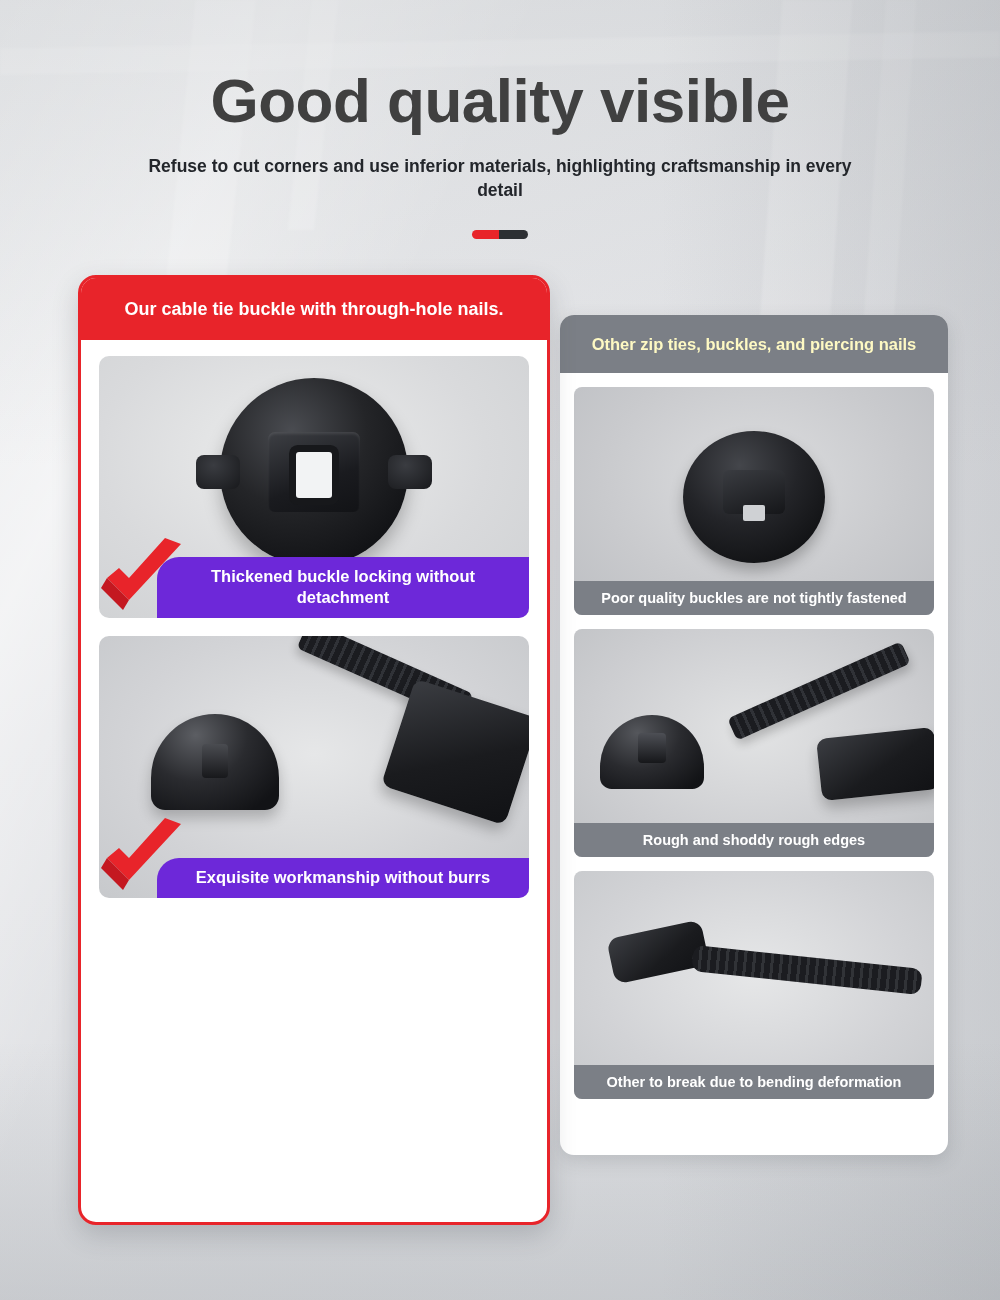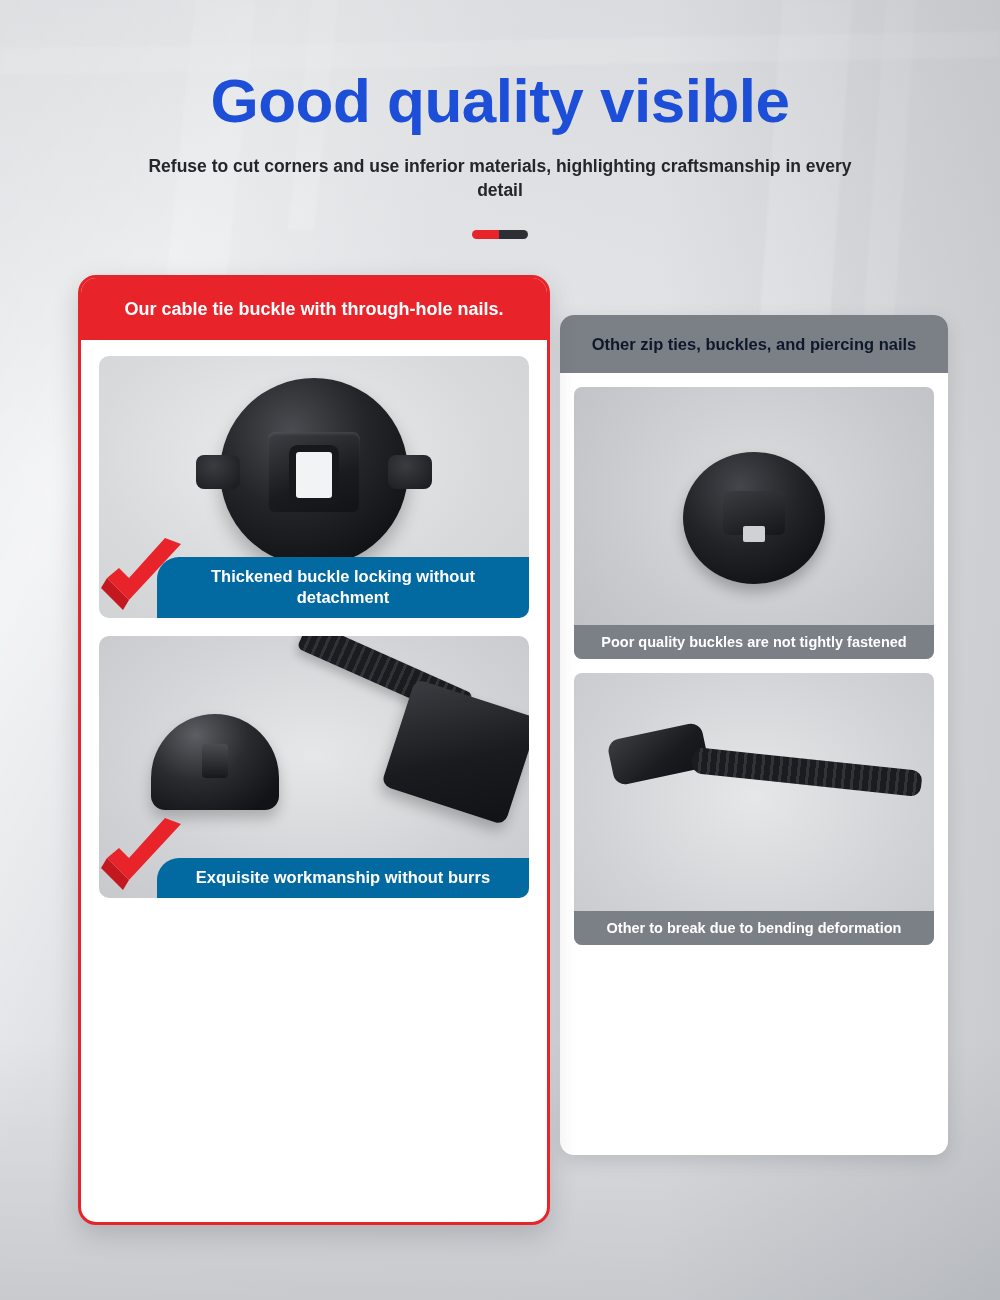--- a/index.html
+++ b/index.html
@@ -37,21 +37,21 @@
     background: linear-gradient(270deg, rgba(120,125,132,0.20) 0%, rgba(120,125,132,0) 100%);
   }
   .bottom-fade {
     position: absolute; left: 0; bottom: 0; width: 1000px; height: 260px;
     background: linear-gradient(0deg, rgba(120,125,132,0.22) 0%, rgba(120,125,132,0) 100%);
   }
 
   
   .header { position: relative; padding-top: 68px; text-align: center; z-index: 3; }
   .title {
-    font-size: 62px; font-weight: bold; color: #1d4ed8; letter-spacing: -0.5px;
+    font-size: 62px; font-weight: bold; color: #404040; letter-spacing: -0.5px;
     line-height: 1.05;
   }
   .subtitle {
     margin: 22px auto 0; width: 710px;
     font-size: 17.5px; font-weight: bold; color: #23262b; line-height: 1.35;
   }
   .divider {
     margin: 28px auto 0; width: 56px; height: 9px; border-radius: 5px;
     background: linear-gradient(90deg, #e8242a 0%, #e8242a 48%, #2c2f33 48%, #2c2f33 100%);
   }
@@ -60,26 +60,26 @@
   .compare { position: relative; z-index: 3; margin-top: 36px; height: 960px; }
 
   
   .panel-other {
     position: absolute; left: 560px; top: 40px; width: 388px; height: 840px;
     background: #ffffff; border-radius: 14px;
     box-shadow: 0 6px 18px rgba(70,75,85,0.18);
     overflow: hidden;
   }
   .other-head {
-    height: 58px; background: #7b7f86; color: #0f172a;
+    height: 58px; background: #7b7f86; color: #fef9c3;
     display: flex; align-items: center; justify-content: center; text-align: center;
     font-size: 16.5px; font-weight: bold; line-height: 1.25; padding: 0 18px;
   }
   .other-body { padding: 14px 14px 16px; display: flex; flex-direction: column; gap: 14px; }
-  .other-card { position: relative; border-radius: 8px; overflow: hidden; height: 272px; }
+  .other-card { position: relative; border-radius: 8px; overflow: hidden; height: 228px; }
   .other-card .photo { position: absolute; inset: 0; }
   .other-cap {
     position: absolute; left: 0; right: 0; bottom: 0;
     background: #7b7f86; color: #fff; text-align: center;
     font-size: 14.5px; font-weight: bold; line-height: 1.25;
     padding: 8px 10px;
   }
 
   
   .panel-ours {
@@ -91,21 +91,21 @@
   .ours-head {
     height: 62px; background: #e8242a; color: #fff;
     display: flex; align-items: center; justify-content: center; text-align: center;
     font-size: 18px; font-weight: bold; line-height: 1.2; padding: 0 22px;
   }
   .ours-body { padding: 16px 18px 18px; display: flex; flex-direction: column; gap: 18px; }
   .ours-card { position: relative; border-radius: 10px; overflow: hidden; height: 262px; }
   .ours-card .photo { position: absolute; inset: 0; }
   .ours-cap {
     position: absolute; left: 58px; right: 0; bottom: 0;
-    background: #0369a1; color: #fff; text-align: center;
+    background: #6d28d9; color: #fff; text-align: center;
     font-size: 16.5px; font-weight: bold; line-height: 1.25;
     padding: 9px 12px 11px; border-radius: 22px 0 0 0;
   }
   .check {
     position: absolute; left: 0; bottom: 8px; width: 88px; height: 72px; z-index: 4;
   }
 
   
   .ph-grey {
     background: radial-gradient(ellipse at 45% 38%, #eceded 0%, #d9dadc 58%, #cfd1d3 100%);
@@ -238,20 +238,30 @@
       <div class="other-card">
         <div class="photo ph-grey3">
           <div class="o-buckle">
             <div class="oh"></div>
             <div class="os"></div>
           </div>
         </div>
         <div class="other-cap">Poor quality buckles are not tightly fastened</div>
       </div>
 
+      <div class="other-card">
+        <div class="photo ph-grey4">
+          <div class="o-dome">
+            <div class="tab"></div>
+          </div>
+          <div class="tie-strap" style="left:150px; top:50px; width:190px; height:24px; transform:rotate(-24deg);"></div>
+          <div class="tie-head" style="left:245px; top:104px; width:118px; height:62px; transform:rotate(-6deg);"></div>
+        </div>
+        <div class="other-cap">Rough and shoddy rough edges</div>
+      </div>
 
       <div class="other-card">
         <div class="photo ph-grey2">
           <div class="bent-head"></div>
           <div class="bent-strap"></div>
         </div>
         <div class="other-cap">Other to break due to bending deformation</div>
       </div>
 
     </div>

